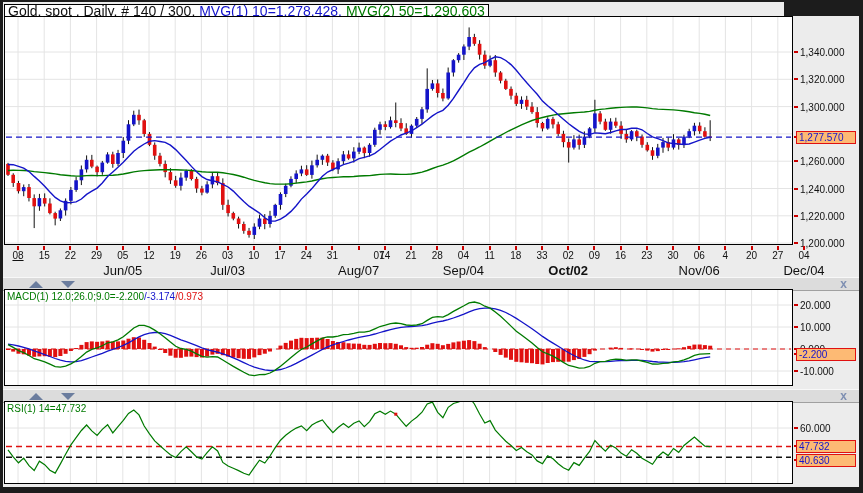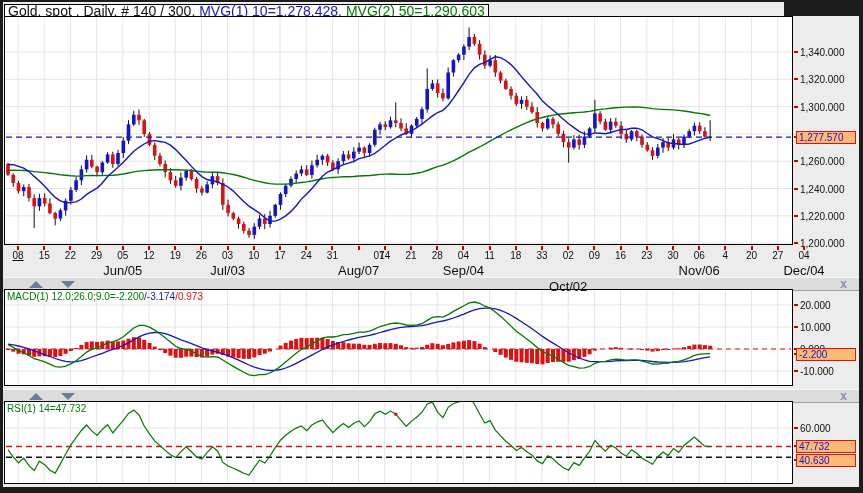--- a/index.html
+++ b/index.html
@@ -675,17 +675,17 @@
       <div class="axis-tick" style="left: 750.6px; top: 246px; width: 2px; height: 4px;"></div>
       <div class="date-label" style="left: 751.6px; top: 250px;">20</div>
       <div class="axis-tick" style="left: 776.8px; top: 246px; width: 2px; height: 4px;"></div>
       <div class="date-label" style="left: 777.8px; top: 250px;">27</div>
       <div class="axis-tick" style="left: 803px; top: 246px; width: 2px; height: 4px;"></div>
       <div class="date-label" style="left: 804px; top: 250px;">04</div>
       <div class="month-label" style="left: 122.8px; top: 263px;">Jun/05</div>
       <div class="month-label" style="left: 227.6px; top: 263px;">Jul/03</div>
       <div class="month-label" style="left: 358.6px; top: 263px;">Aug/07</div>
       <div class="month-label" style="left: 463.4px; top: 263px;">Sep/04</div>
-      <div class="month-label" style="left: 568.2px; top: 279px;">Oct/02</div>
+      <div class="month-label" style="left: 568.2px; top: 263px; font-weight: bold;">Oct/02</div>
       <div class="month-label" style="left: 699.2px; top: 263px;">Nov/06</div>
       <div class="month-label" style="left: 804px; top: 263px;">Dec/04</div>
     </div>
 </div>
 
 </body></html>

